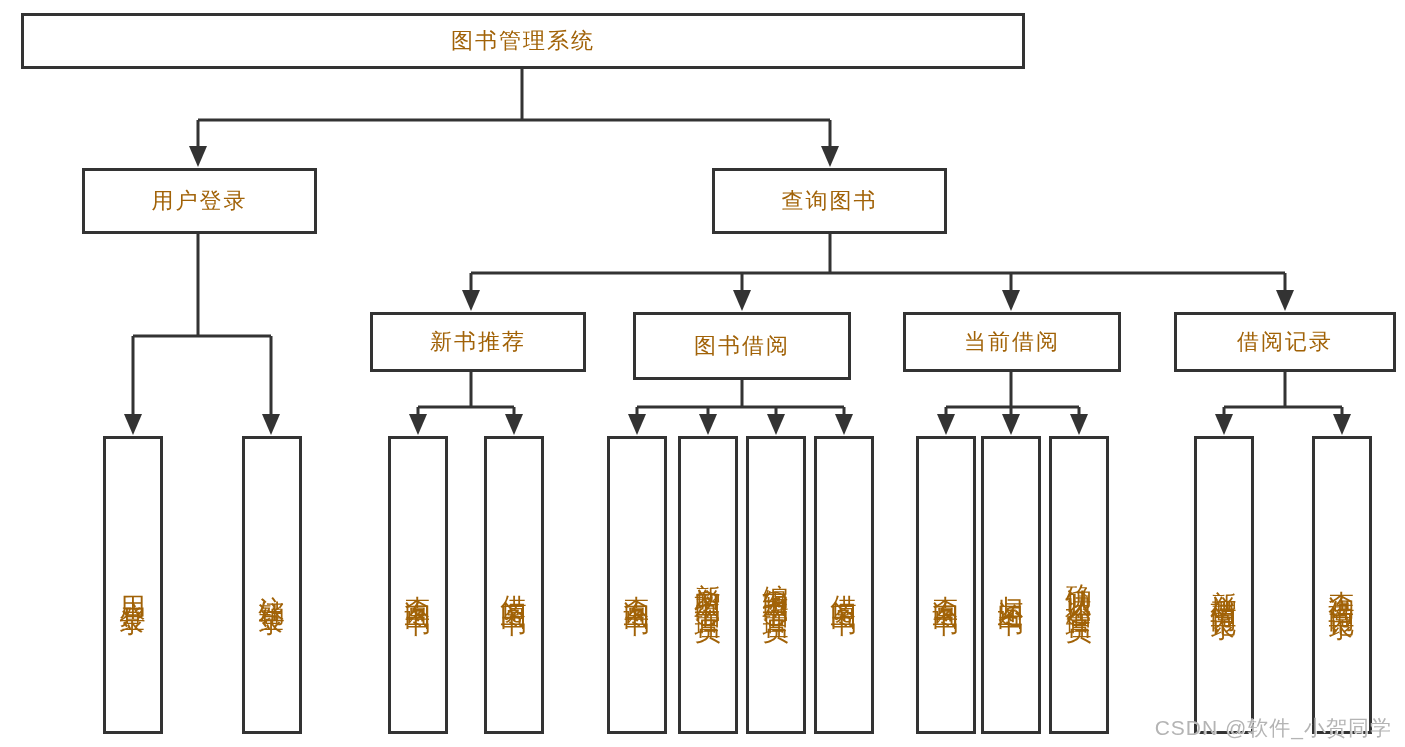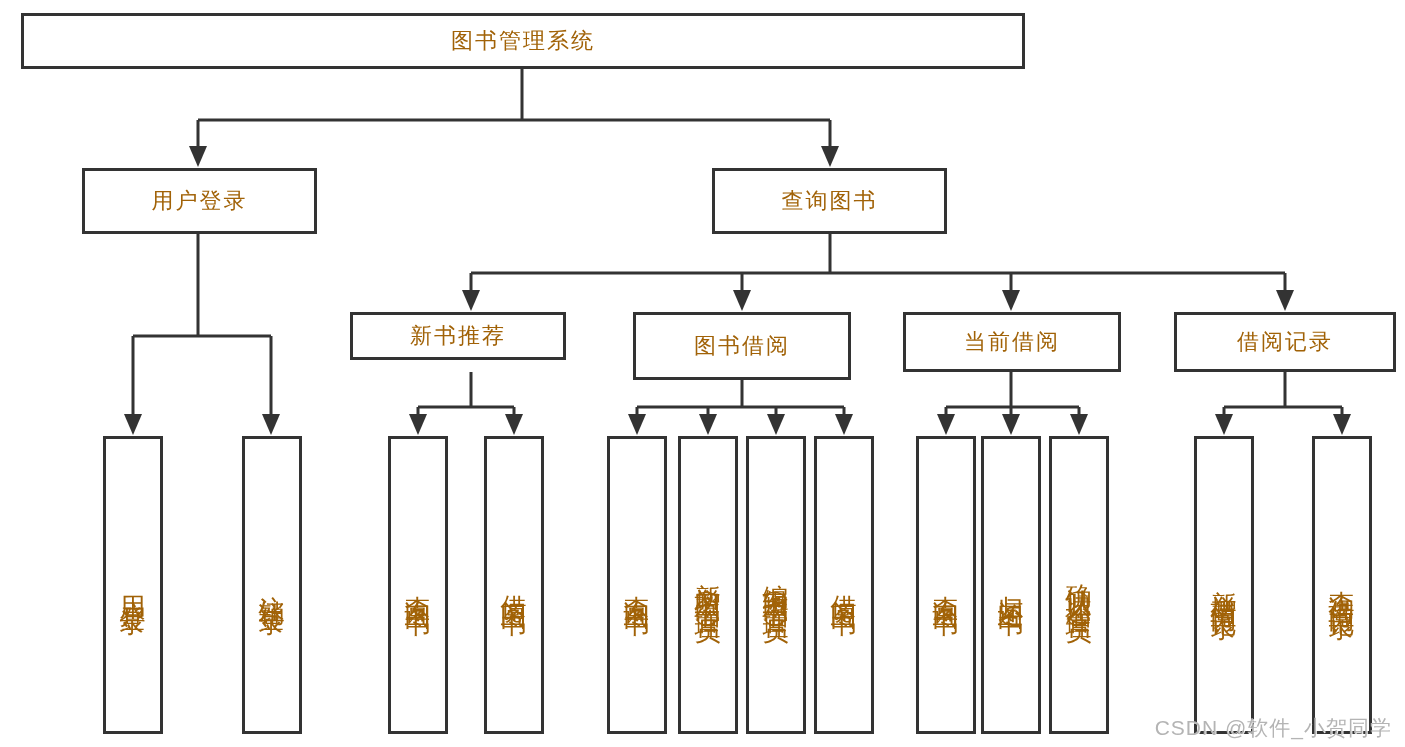--- a/index.html
+++ b/index.html
@@ -106,21 +106,21 @@
       <polygon points="1215,414 1233,414 1224,435"></polygon>
       <polygon points="1333,414 1351,414 1342,435"></polygon>
     </g>
   </svg>
 
   <div class="box hbox" style="left:21px;top:13px;width:1004px;height:56px">图书管理系统</div>
 
   <div class="box hbox" style="left:82px;top:168px;width:235px;height:66px">用户登录</div>
   <div class="box hbox" style="left:712px;top:168px;width:235px;height:66px">查询图书</div>
 
-  <div class="box hbox" style="left:350px;top:312px;width:216px;height:48px">新书推荐</div>
+  <div class="box hbox" style="left:370px;top:312px;width:216px;height:60px">新书推荐</div>
   <div class="box hbox" style="left:633px;top:312px;width:218px;height:68px">图书借阅</div>
   <div class="box hbox" style="left:903px;top:312px;width:218px;height:60px">当前借阅</div>
   <div class="box hbox" style="left:1174px;top:312px;width:222px;height:60px">借阅记录</div>
 
   <div class="box vbox" style="left:103px;top:436px;width:60px;height:298px">用户登录</div>
   <div class="box vbox" style="left:242px;top:436px;width:60px;height:298px">注销登录</div>
 
   <div class="box vbox" style="left:388px;top:436px;width:60px;height:298px">查询图书</div>
   <div class="box vbox" style="left:484px;top:436px;width:60px;height:298px">借阅图书</div>
 

